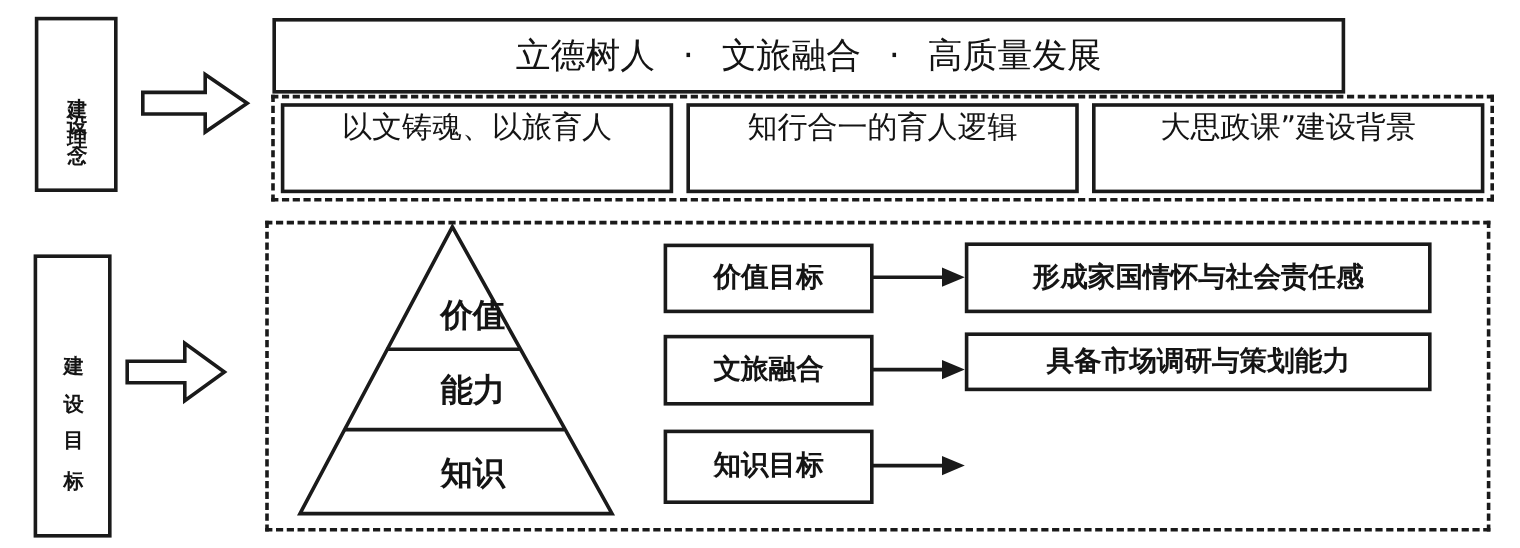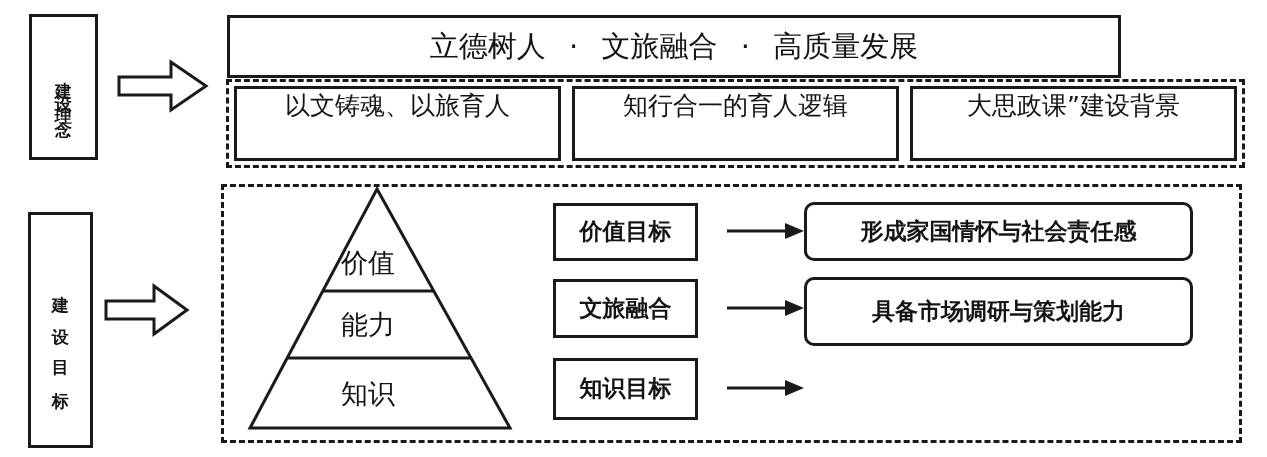--- a/index.html
+++ b/index.html
@@ -41,35 +41,35 @@
   }
   .concept-item {
     position:relative; flex:1; box-sizing:border-box; border:3px solid #1a1a1a;
     display:flex; align-items:flex-start; justify-content:center;
     font-size:25px; font-weight:500; text-align:center;
   }
   .goal-group { left:221px; top:184px; width:1021px; height:259px; }
 
   .pyramid-wrap { position:absolute; left:240px; top:186px; width:280px; height:246px; }
   .pyr-label {
-    position:absolute; left:228px; width:280px; text-align:center;
-    font-size:27px; font-weight:400;
+    position:absolute; left:254px; width:280px; text-align:center;
+    font-size:27px; font-weight:700;
   }
   .pyr-label.l0 { top:245px; }
   .pyr-label.l1 { top:307px; }
   .pyr-label.l2 { top:376px; }
 
-  .goal-label { left:553px; width:145px; font-size:23px; font-weight:600; }
+  .goal-label { left:553px; width:175px; font-size:23px; font-weight:600; }
   .goal-label.r0 { top:203px; height:58px; }
   .goal-label.r1 { top:279px; height:59px; }
   .goal-label.r2 { top:358px; height:62px;justify-content:center; }
 
-  .goal-desc { left:804px; width:389px; font-size:23px; font-weight:700;border-radius:10px; }
+  .goal-desc { left:804px; width:389px; font-size:23px; font-weight:700; }
   .goal-desc.r0 { top:202px; height:59px; }
-  .goal-desc.r1 { top:277px; height:69px; }
+  .goal-desc.r1 { top:277px; height:49px; }
   .goal-desc.r2 { top:358px; height:62px; }
 
   .connector { position:absolute; left:727px; width:78px; height:20px; }
   .connector.r0 { top:221px; }
   .connector.r1 { top:298px; }
   .connector.r2 { top:378px; }
 </style>
 </head>
 <body>
 

